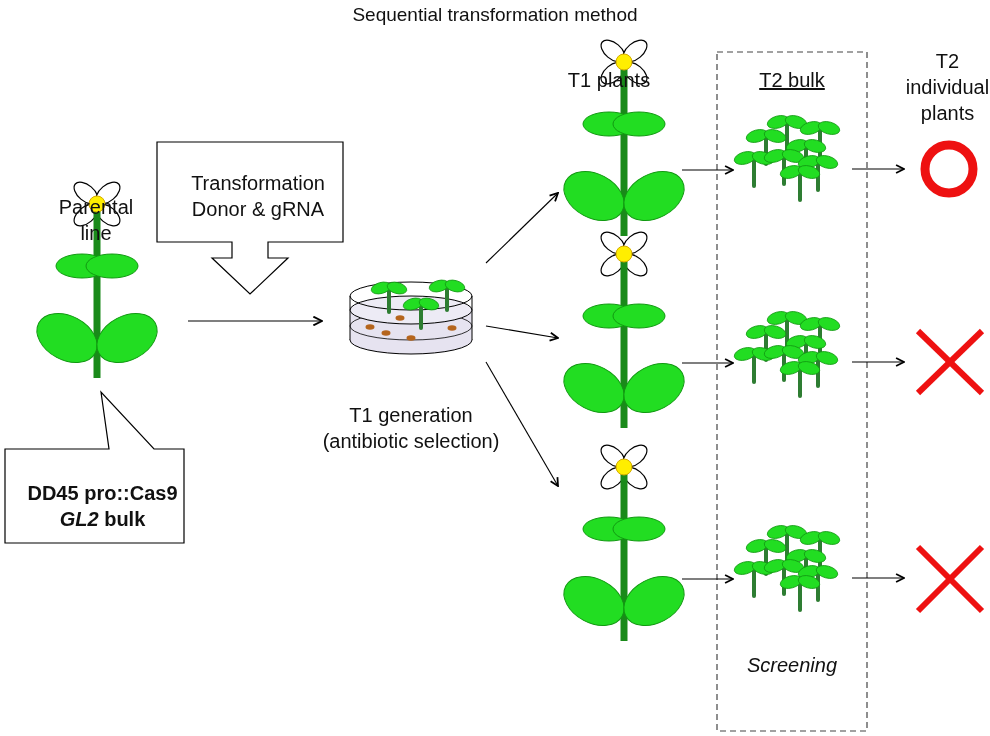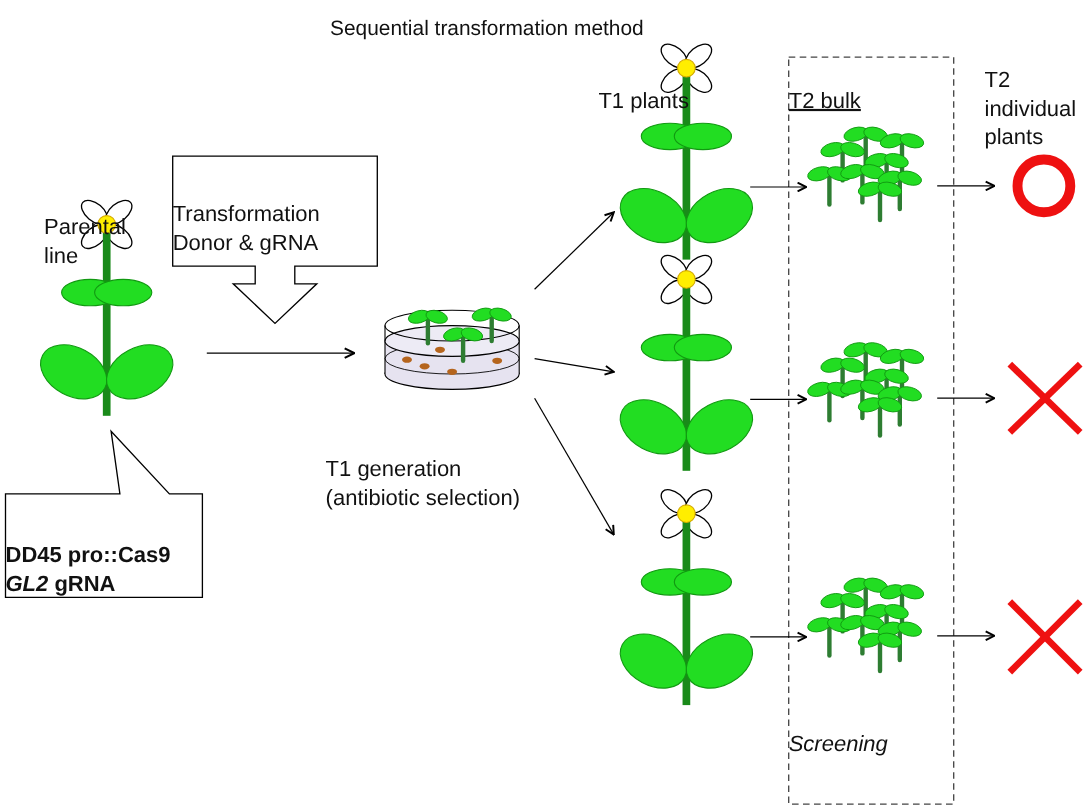--- a/index.html
+++ b/index.html
@@ -1,19 +1,19 @@
 <!DOCTYPE html>
 <html><head>
 <meta charset="utf-8">
 <style>
   html, body { margin: 0; padding: 0; background: #ffffff; }
   body { width: 990px; height: 736px; position: relative; overflow: hidden;
          font-family: "Liberation Sans", "DejaVu Sans", sans-serif; color: #111; }
   svg#diagram { position: absolute; left: 0; top: 0; }
-  .lbl { position: absolute; font-size: 19px; line-height: 24px; white-space: nowrap; margin-top: 12px; }
+  .lbl { position: absolute; text-align: center; font-size: 19px; line-height: 24px; white-space: nowrap; }
   .lbl.big { font-size: 20px; line-height: 26px; }
   .it { font-style: italic; }
 </style>
 </head>
 <body>
 
 <svg id="diagram" width="990" height="736" viewBox="0 0 990 736" xmlns="http://www.w3.org/2000/svg">
   <defs>
     <marker id="ah" viewBox="0 0 10 10" refX="9" refY="5" markerWidth="9" markerHeight="9" orient="auto-start-reverse">
       <path d="M1,1 L9,5 L1,9" fill="none" stroke="#000" stroke-width="1.8"></path>
@@ -137,33 +137,33 @@
     <line x1="982" y1="331" x2="918" y2="393"></line>
   </g>
   <g stroke="#EE1111" stroke-width="6" stroke-linecap="butt">
     <line x1="918" y1="547" x2="982" y2="611"></line>
     <line x1="982" y1="547" x2="918" y2="611"></line>
   </g>
 </svg>
 
 <div class="lbl" style="left:300px; top:3px; width:390px;">Sequential transformation method</div>
 
-<div class="lbl big" style="left:40px; top:182px; width:112px;">
+<div class="lbl big" style="left:40px; top:194px; width:112px;">
   <div>Parental</div>
   <div>line</div>
 </div>
 
 <div class="lbl big" style="left:157px; top:170px; width:202px;">
   <div>Transformation</div>
   <div>Donor &amp; gRNA</div>
 </div>
 
 <div class="lbl big" style="left:5px; top:480px; width:195px;font-weight:bold;">
   <div>DD45 pro::Cas9</div>
-  <div><span class="it">GL2</span><span> gRNA</span></div>
+  <div><span class="it">GL2</span><span> bulk</span></div>
 </div>
 
 <div class="lbl big" style="left:296px; top:402px; width:230px;">
   <div>T1 generation</div>
   <div>(antibiotic selection)</div>
 </div>
 
 <div class="lbl big" style="left:544px; top:67px; width:130px;">T1 plants</div>
 <div class="lbl big" style="left:717px; top:67px; width:150px;text-decoration:underline;">T2 bulk</div>
 <div class="lbl big" style="left:895px; top:48px; width:105px;">

